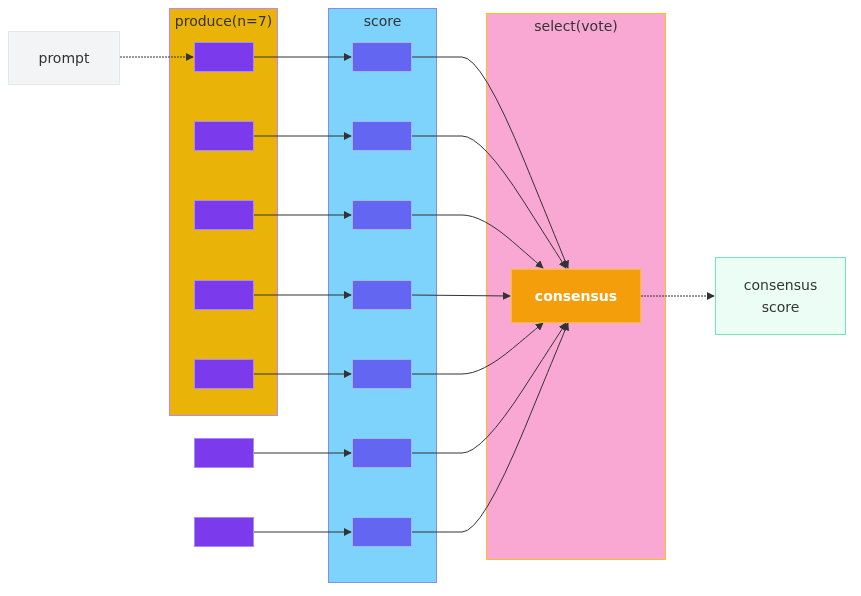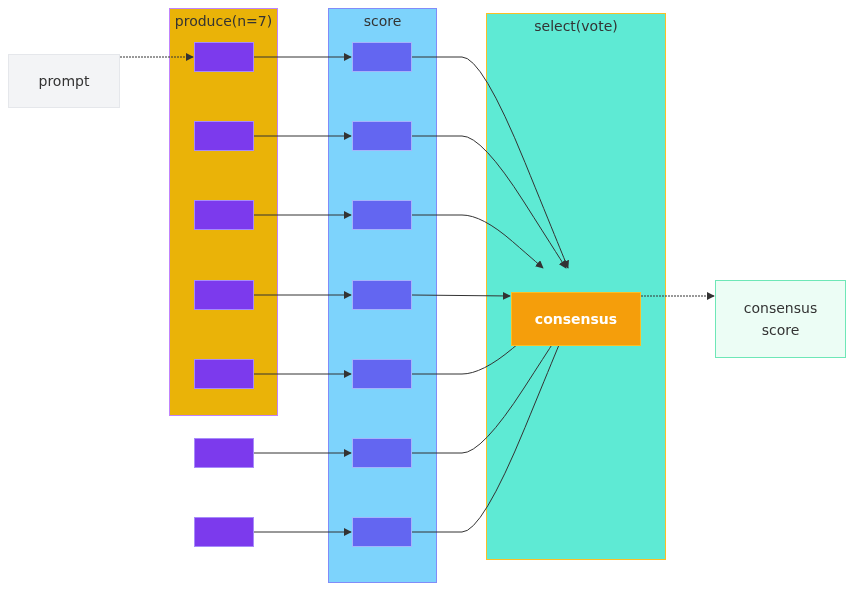--- a/index.html
+++ b/index.html
@@ -1,31 +1,31 @@
 <!DOCTYPE html>
 <html><head>
 <meta charset="utf-8">
 <style>
   html,body{margin:0;padding:0;background:#ffffff;}
   body{width:861px;height:596px;position:relative;overflow:hidden;font-family:"DejaVu Sans","Liberation Sans",sans-serif;}
   .abs{position:absolute;box-sizing:border-box;}
   .sg-title{position:absolute;left:0;right:0;top:4px;text-align:center;font-size:14px;color:#333;}
-  .node{display:flex;align-items:center;justify-content:center;text-align:center;font-size:14px;color:#333;margin-top:23px;}
+  .node{display:flex;align-items:center;justify-content:center;text-align:center;font-size:14px;color:#333;}
   svg{position:absolute;left:0;top:0;}
 </style>
 </head>
 <body>
 
 <div class="abs" style="left:169px;top:8px;width:109px;height:408px;background:#eab308;border:1.5px solid #c084fc;">
   <div class="sg-title">produce(n=7)</div>
 </div>
 <div class="abs" style="left:328px;top:8px;width:109px;height:575px;background:#7dd3fc;border:1.5px solid #818cf8;">
   <div class="sg-title">score</div>
 </div>
-<div class="abs" style="left:486px;top:13px;width:180px;height:547px;background:#5eead4;border:1.5px solid #fbbf24;">
+<div class="abs" style="left:486px;top:13px;width:180px;height:547px;background:#f9a8d4;border:1.5px solid #fbbf24;">
   <div class="sg-title">select(vote)</div>
 </div>
 
 <svg id="edges" width="861" height="596">
   <defs>
     <marker id="arrow" viewBox="0 0 10 10" refX="9" refY="5" markerWidth="8" markerHeight="8" orient="auto">
       <path d="M0,0 L10,5 L0,10 z" fill="#333"></path>
     </marker>
   </defs>
 <path d="M120,57 L193,57" stroke="#333" stroke-width="1" fill="none" marker-end="url(#arrow)" stroke-dasharray="2,1"></path>

